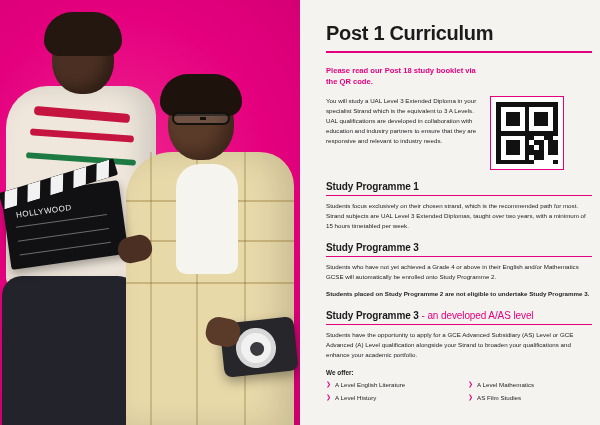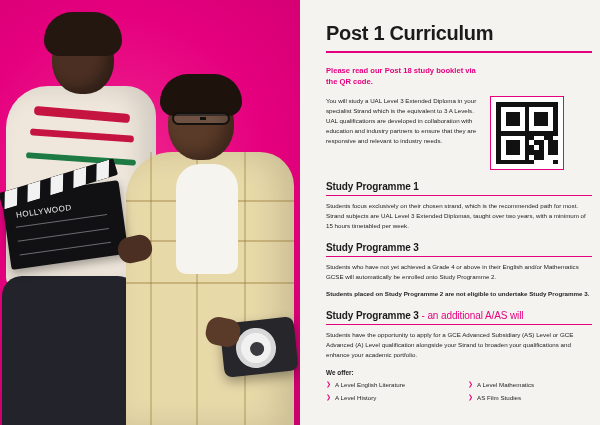--- a/index.html
+++ b/index.html
@@ -448,21 +448,21 @@
       <div class="sec-rule"></div>
       <div class="sec-body">
         <p>Students who have not yet achieved a Grade 4 or above in their English and/or Mathematics GCSE will automatically be enrolled onto Study Programme 2.</p>
         <p style="font-weight:bold">Students placed on Study Programme 2 are not eligible to undertake Study Programme 3.</p>
       </div>
     </div>
 
     <div class="section">
       <div class="sec-head">
         <span>Study Programme 3</span>
-        <span class="accent">- an additional A/AS will</span>
+        <span class="accent">- an developed A/AS level</span>
       </div>
       <div class="sec-rule"></div>
       <div class="sec-body">
         <p>Students have the opportunity to apply for a GCE Advanced Subsidiary (AS) Level or GCE Advanced (A) Level qualification alongside your Strand to broaden your qualifications and enhance your academic portfolio.</p>
       </div>
     </div>
 
     <div class="we-offer">We offer:</div>
     <div class="offer-cols">
       <div class="offer-col">

